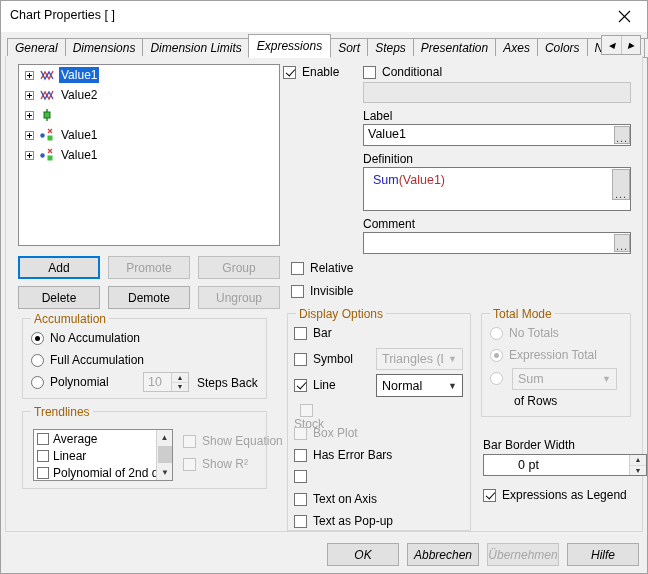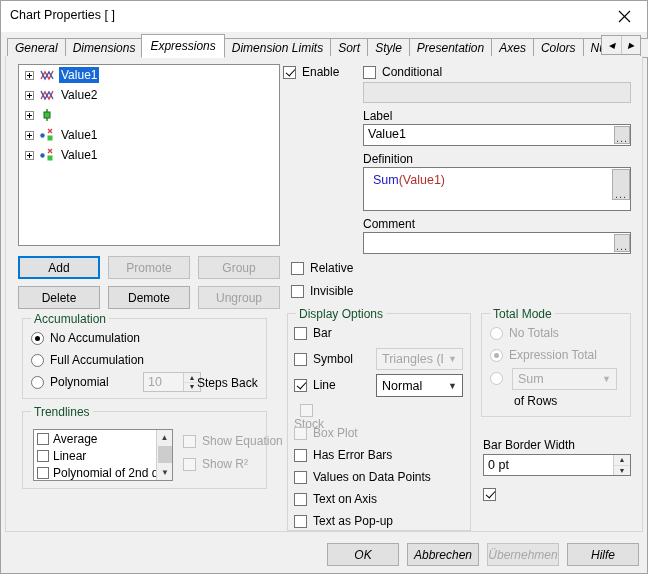--- a/index.html
+++ b/index.html
@@ -139,21 +139,21 @@
   .btn.default { border: 2px solid #0078d7; }
 
   
   .groupbox {
     position: absolute;
     border: 1px solid #d5d5d5;
   }
   .groupbox > .gb-title {
     position: absolute; top: -7px; left: 8px;
     background: #f0f0f0; padding: 0 3px;
-    font-size: 12px; color: #14532d; white-space: nowrap;
+    font-size: 12px; color: #a16207; white-space: nowrap;
   }
 
   
   .chk { position: absolute; display: flex; align-items: center; cursor: pointer; }
   .chk .box {
     width: 13px; height: 13px; flex: none;
     border: 1px solid #727272; background: #fff;
     margin-right: 6px; position: relative;
   }
   .chk.checked .box:after {
@@ -289,24 +289,24 @@
           <line x1="1" y1="1" x2="12" y2="12" stroke="#000" stroke-width="1.1"></line>
           <line x1="12" y1="1" x2="1" y2="12" stroke="#000" stroke-width="1.1"></line>
         </svg>
     </div>
   </div>
 
   <div id="tabstrip">
     <div id="tabs">
       <div class="tab">General</div>
       <div class="tab">Dimensions</div>
+      <div class="tab">Dimension Limits</div>
       <div class="tab selected">Expressions</div>
-      <div class="tab">Dimension Limits</div>
       <div class="tab">Sort</div>
-      <div class="tab">Style</div>
+      <div class="tab">Steps</div>
       <div class="tab">Presentation</div>
       <div class="tab">Axes</div>
       <div class="tab">Colors</div>
       <div class="tab">Number</div>
       <div class="tab">Font</div>
     </div>
     <div id="tab-scroll">
       <div class="tab-arrow">◀</div>
       <div class="tab-arrow">▶</div>
     </div>
@@ -388,21 +388,21 @@
         <span class="lbl">No Accumulation</span>
       </div>
       <div class="rad" style="left:8px; top:34px;">
         <span class="circ"></span>
         <span class="lbl">Full Accumulation</span>
       </div>
       <div class="rad" style="left:8px; top:56px;">
         <span class="circ"></span>
         <span class="lbl">Polynomial</span>
       </div>
-      <div class="spin disabled" style="left:120px; top:53px; width:58px; height:20px;">
+      <div class="spin disabled" style="left:120px; top:53px; width:46px; height:20px;">
         <div class="sval">10</div>
         <div class="sbtns">
           <div class="sbtn">▲</div>
           <div class="sbtn">▼</div>
         </div>
       </div>
       <div class="fieldlabel" style="left:174px; top:57px;">Steps Back</div>
     </div>
 
     <div class="groupbox" style="left:16px; top:355px; width:245px; height:78px;">
@@ -503,21 +503,20 @@
       <div class="chk disabled" style="left:6px; top:112px;">
         <span class="box"></span>
         <span class="lbl">Box Plot</span>
       </div>
       <div class="chk" style="left:6px; top:134px;">
         <span class="box"></span>
         <span class="lbl">Has Error Bars</span>
       </div>
       <div class="chk" style="left:6px; top:156px;">
         <span class="box"></span>
-        <span class="lbl">Values on Data Points</span>
       </div>
       <div class="chk" style="left:6px; top:178px;">
         <span class="box"></span>
         <span class="lbl">Text on Axis</span>
       </div>
       <div class="chk" style="left:6px; top:200px;">
         <span class="box"></span>
         <span class="lbl">Text as Pop-up</span>
       </div>
     </div>
@@ -536,30 +535,31 @@
         <span class="circ"></span>
       </div>
       <div class="combo disabled" style="left:30px; top:54px; width:105px; height:22px;">
         <span class="ctext">Sum</span>
         <span class="carrow">▼</span>
       </div>
       <div class="fieldlabel" style="left:32px; top:80px;">of Rows</div>
     </div>
 
     <div class="fieldlabel" style="left:477px; top:382px;">Bar Border Width</div>
-    <div class="spin" style="left:477px; top:398px; width:148px; height:22px;">
+    <div class="spin" style="left:477px; top:398px; width:164px; height:22px;padding-left:30px;">
       <div class="sval">0 pt</div>
       <div class="sbtns">
         <div class="sbtn">▲</div>
         <div class="sbtn">▼</div>
       </div>
     </div>
 
     <div class="chk checked" style="left:477px; top:432px;">
       <span class="box"></span>
+      <span class="lbl">Expressions as Legend</span>
     </div>
 
   </div>
 
   <div id="footer">
     <div class="footer-btn" style="left:326px;">OK</div>
     <div class="footer-btn" style="left:406px;">Abbrechen</div>
     <div class="footer-btn disabled" style="left:486px;">Übernehmen</div>
     <div class="footer-btn" style="left:566px;">Hilfe</div>
   </div>

